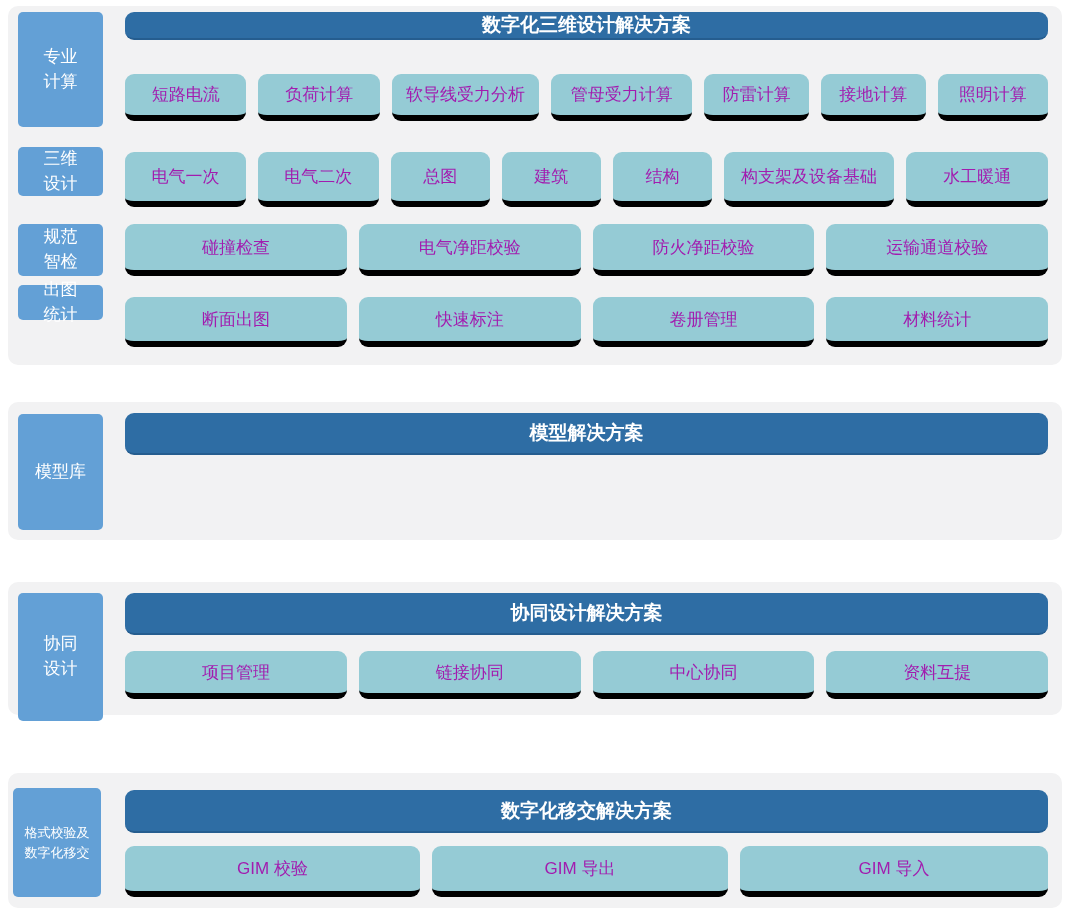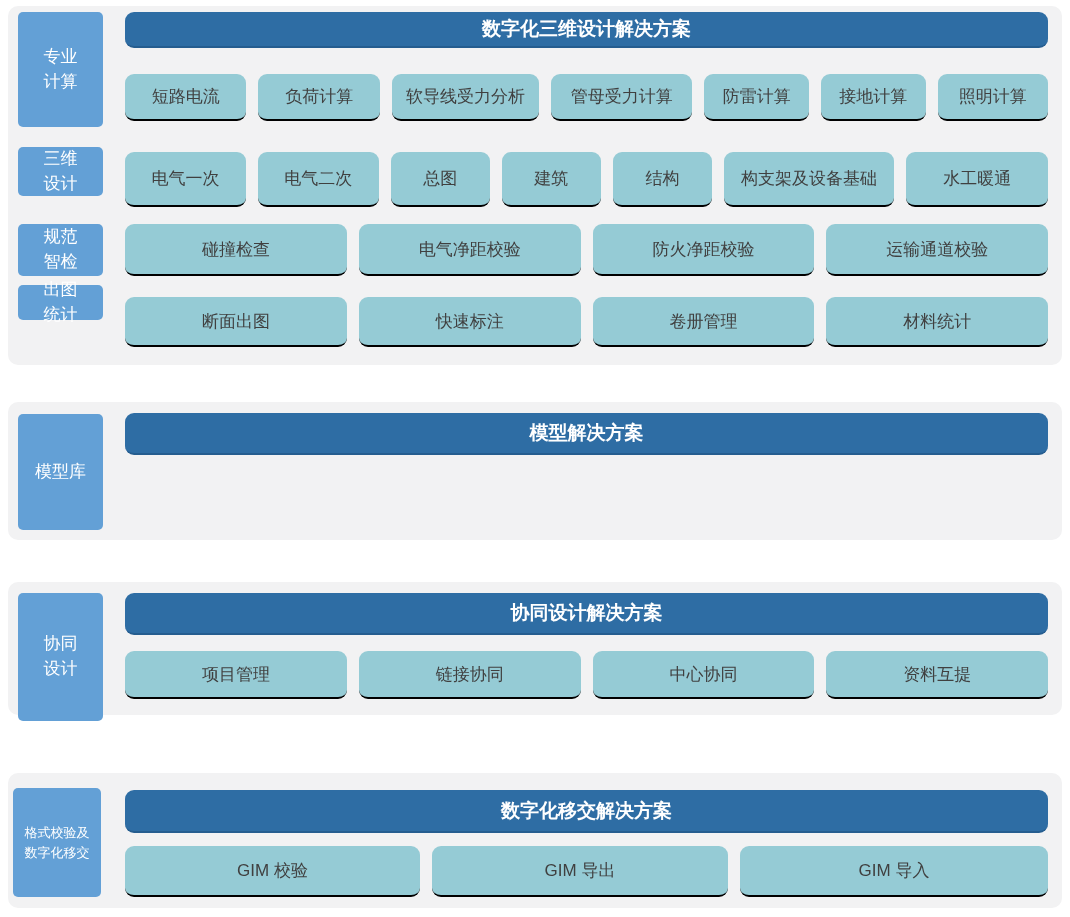--- a/index.html
+++ b/index.html
@@ -25,39 +25,39 @@
     border-bottom:2px solid #255d8f;box-sizing:border-box;
     color:#ffffff;font-size:19px;font-weight:bold;
     display:flex;align-items:center;justify-content:center;
   }
   .row{
     position:absolute;left:117px;right:14px;
     display:flex;gap:12px;
   }
   .chip{
     background:#95cbd5;border-radius:9px;
-    border-bottom:2px solid #000000;box-sizing:border-box;
-    color:#404040;font-size:17px;
+    border-bottom:6px solid #000000;box-sizing:border-box;
+    color:#a21caf;font-size:17px;
     display:flex;align-items:center;justify-content:center;
     flex-shrink:1;flex-basis:0;
     white-space:nowrap;
   }
   .p1{top:6px;height:359px;}
   .p2{top:402px;height:138px;}
   .p3{top:582px;height:133px;}
   .p4{top:773px;height:135px;}
   .p4 .side-label{left:5px;width:88px;font-size:13px;line-height:1.5;}
 </style>
 </head>
 <body>
 
 <section class="panel p1">
   <div class="side-label" style="top:6px;height:115px">专业
 计算</div>
-  <div class="header-bar" style="top:6px;height:36px">数字化三维设计解决方案</div>
+  <div class="header-bar" style="top:6px;height:28px">数字化三维设计解决方案</div>
 
   <div class="row" style="top:68px;height:47px">
     <div class="chip" style="flex-grow:122">短路电流</div>
     <div class="chip" style="flex-grow:122">负荷计算</div>
     <div class="chip" style="flex-grow:148">软导线受力分析</div>
     <div class="chip" style="flex-grow:142">管母受力计算</div>
     <div class="chip" style="flex-grow:105">防雷计算</div>
     <div class="chip" style="flex-grow:105">接地计算</div>
     <div class="chip" style="flex-grow:111">照明计算</div>
   </div>

